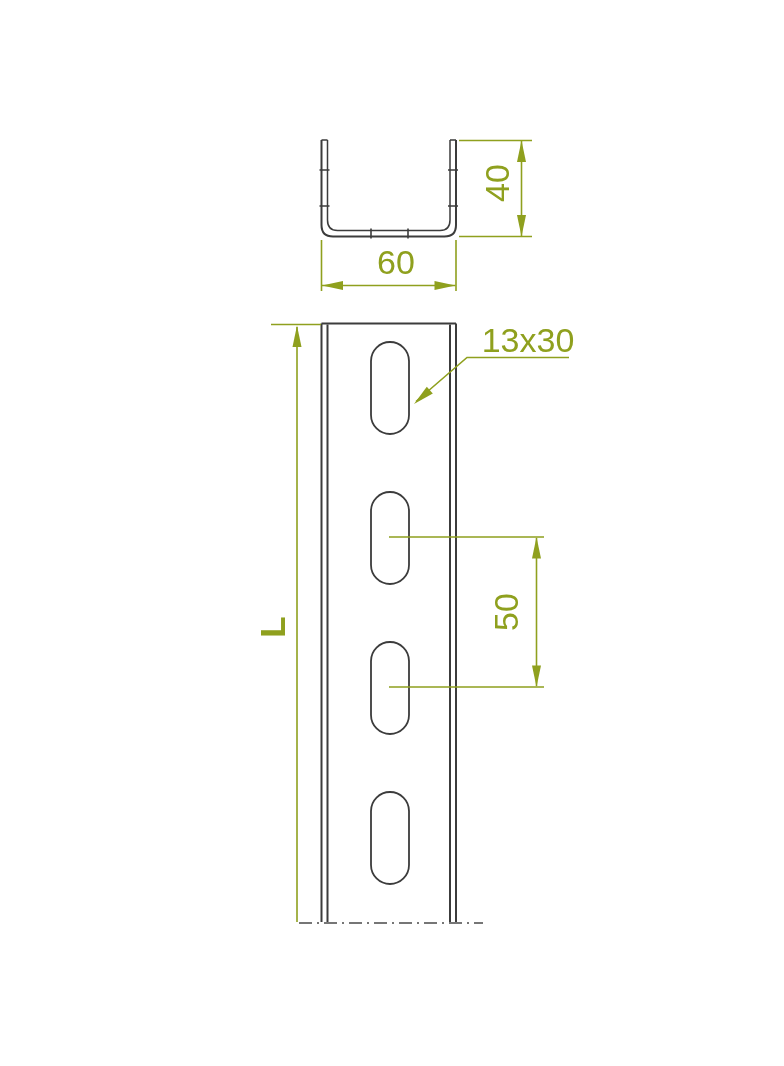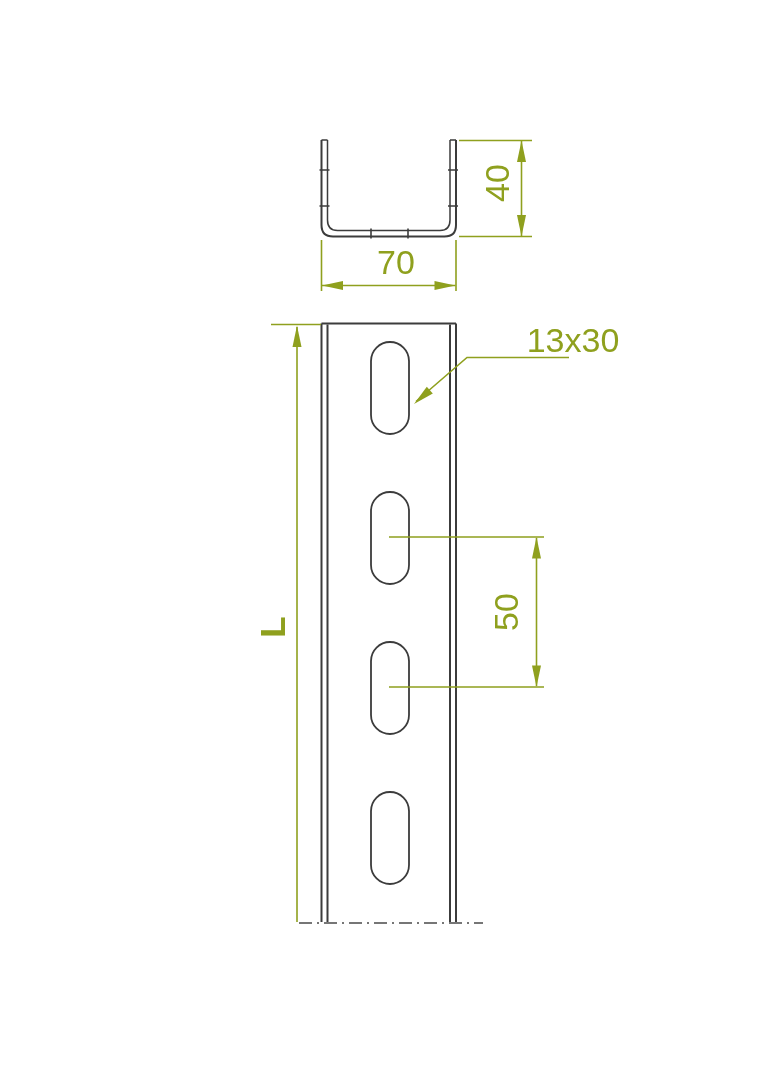--- a/index.html
+++ b/index.html
@@ -88,23 +88,23 @@
       <polygon points="521.5,236.5 517,215 526,215"></polygon>
       <polygon points="322,285.5 343,281 343,290"></polygon>
       <polygon points="455.5,285.5 434.5,281 434.5,290"></polygon>
       <polygon points="297,325.5 292.5,347 301.5,347"></polygon>
       <polygon points="536.5,537 532,558.5 541,558.5"></polygon>
       <polygon points="536.5,687 532,665.5 541,665.5"></polygon>
       <polygon points="414,404 426.8,386.7 432.8,393.5"></polygon>
     </g>
   </svg>
 
-  <span class="dim-text" style="left:396px;top:262px;">70</span>
+  <span class="dim-text" style="left:396px;top:262px;">60</span>
 
   <span class="dim-text vert" style="left:497px;top:183px;">40</span>
 
-  <span class="dim-text" style="left:528px;top:340px;margin-left:45px;">13x30</span>
+  <span class="dim-text" style="left:528px;top:340px;">13x30</span>
 
   <span class="dim-text vert" style="left:506px;top:612px;">50</span>
 
   <span class="dim-text vert bold" style="left:272px;top:627px;">L</span>
 
 </div>
 
 </body></html>

